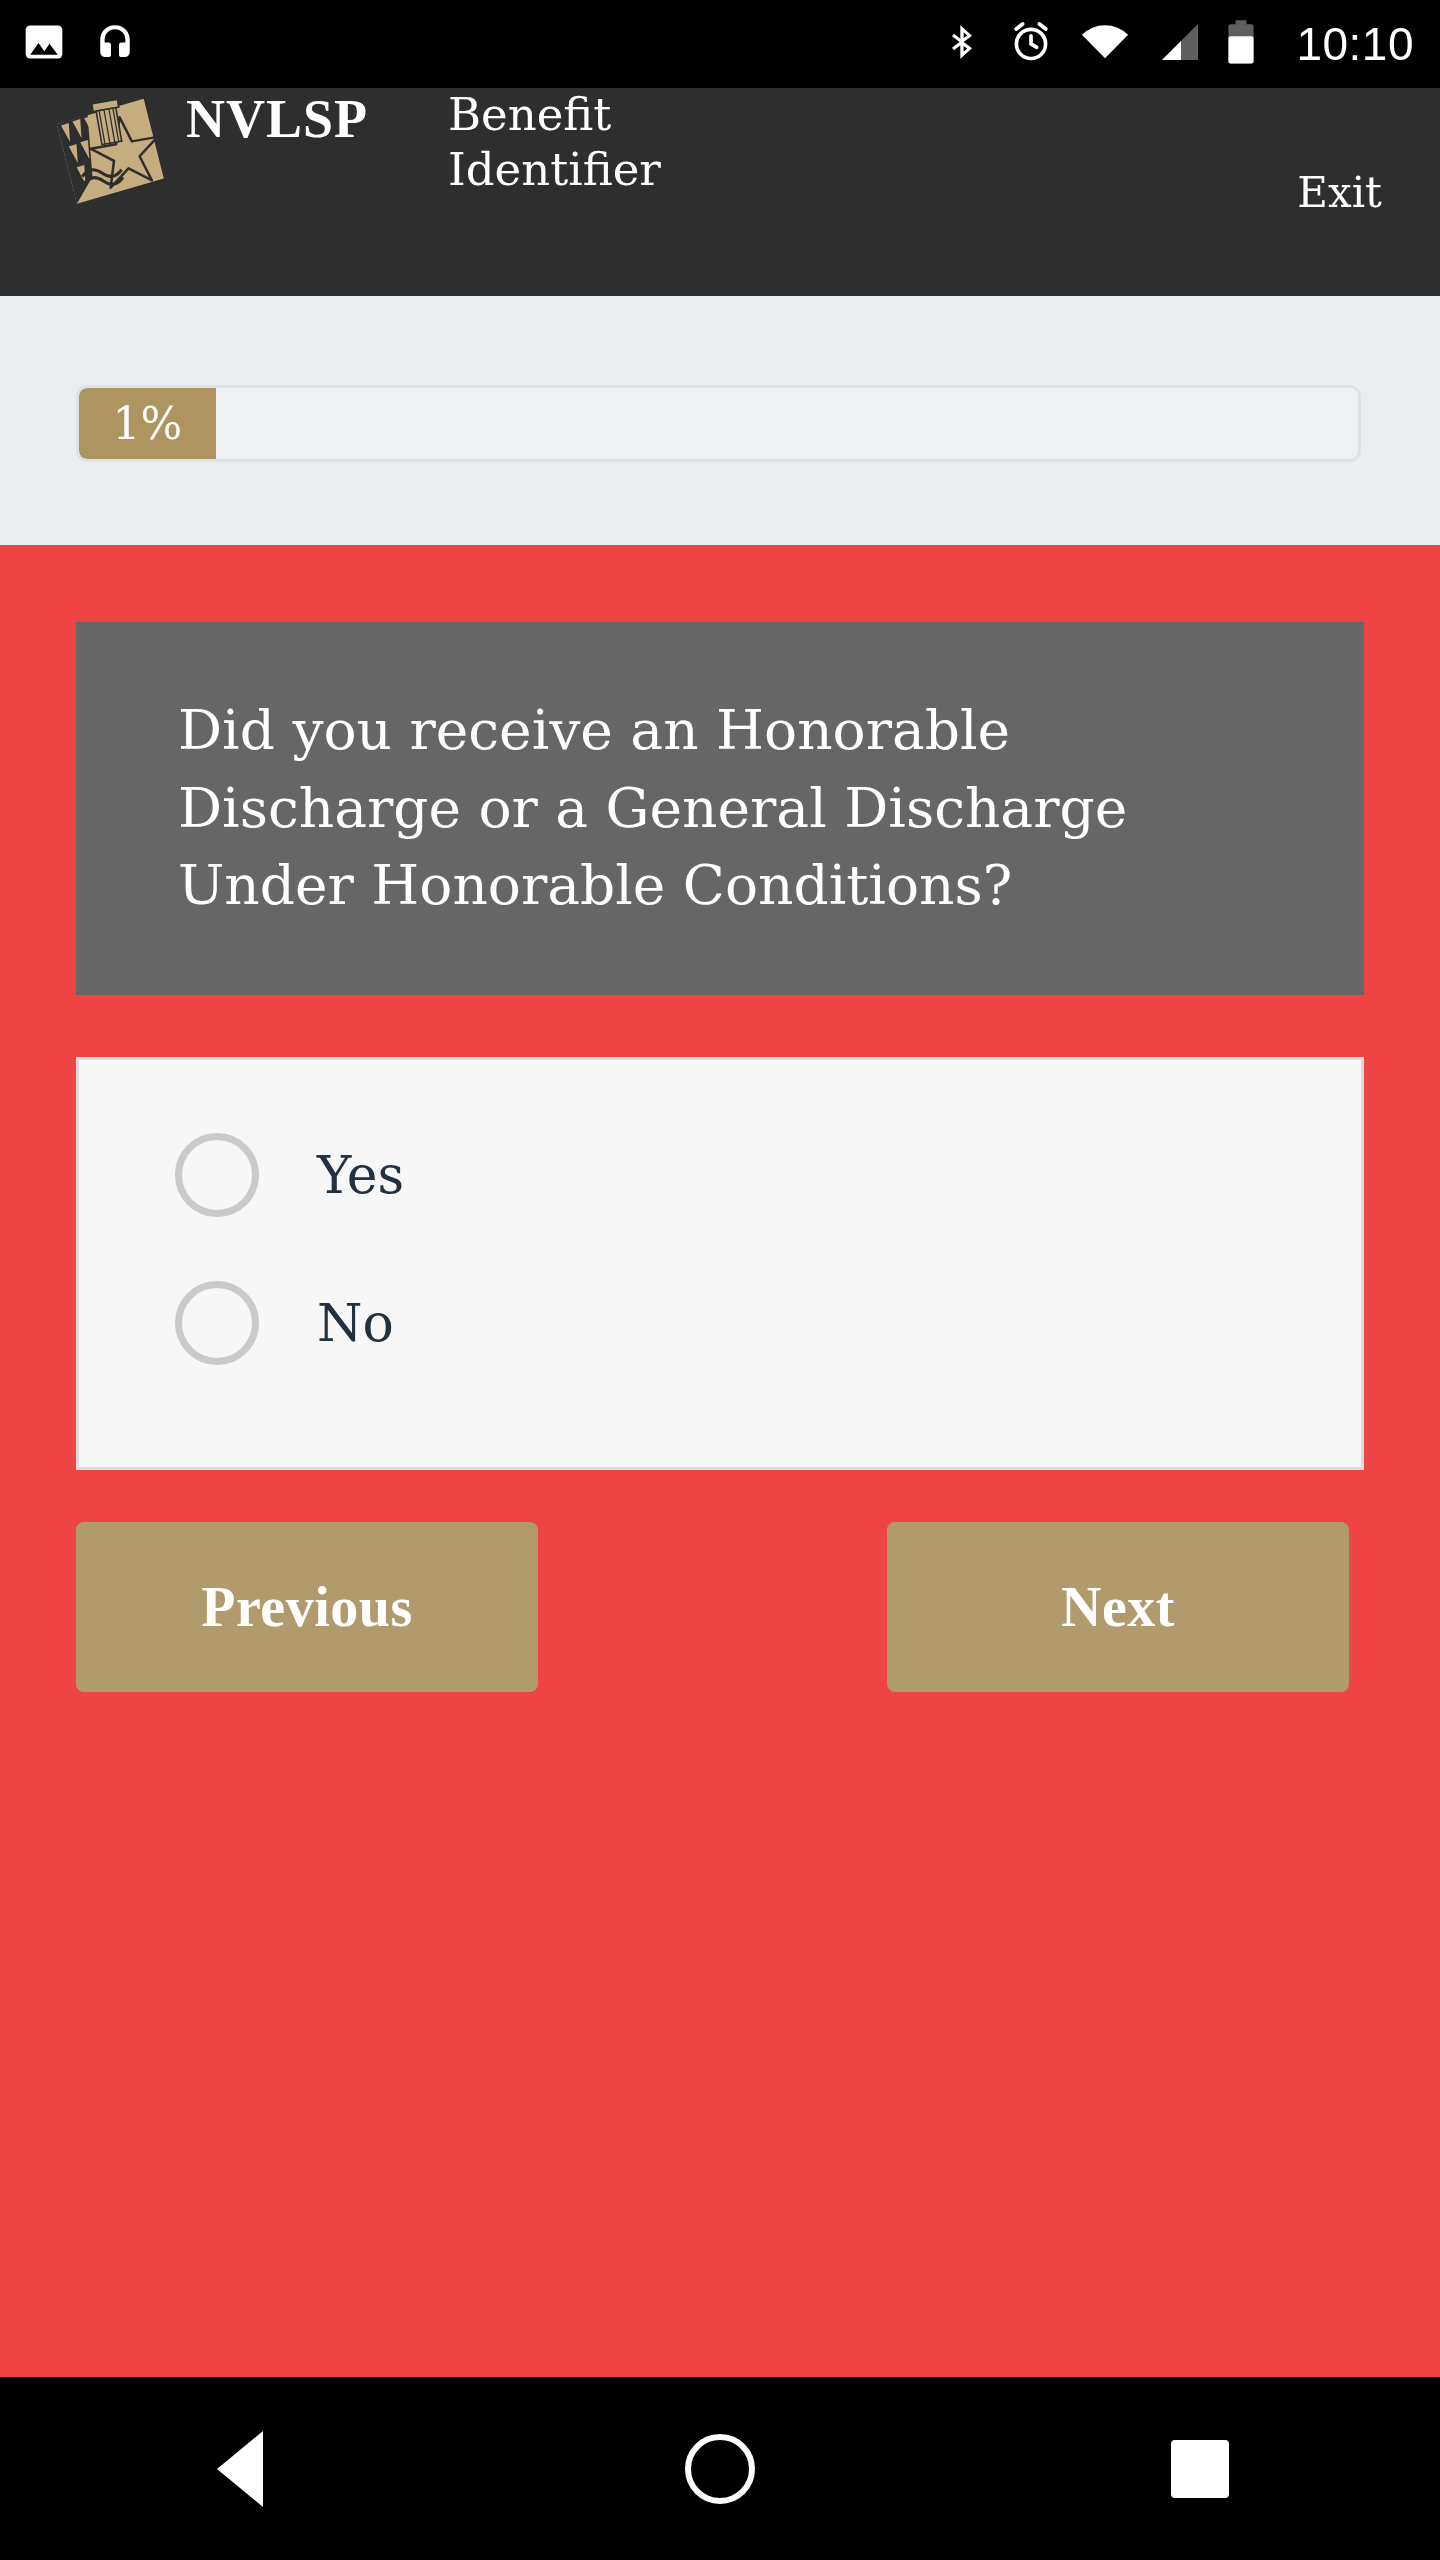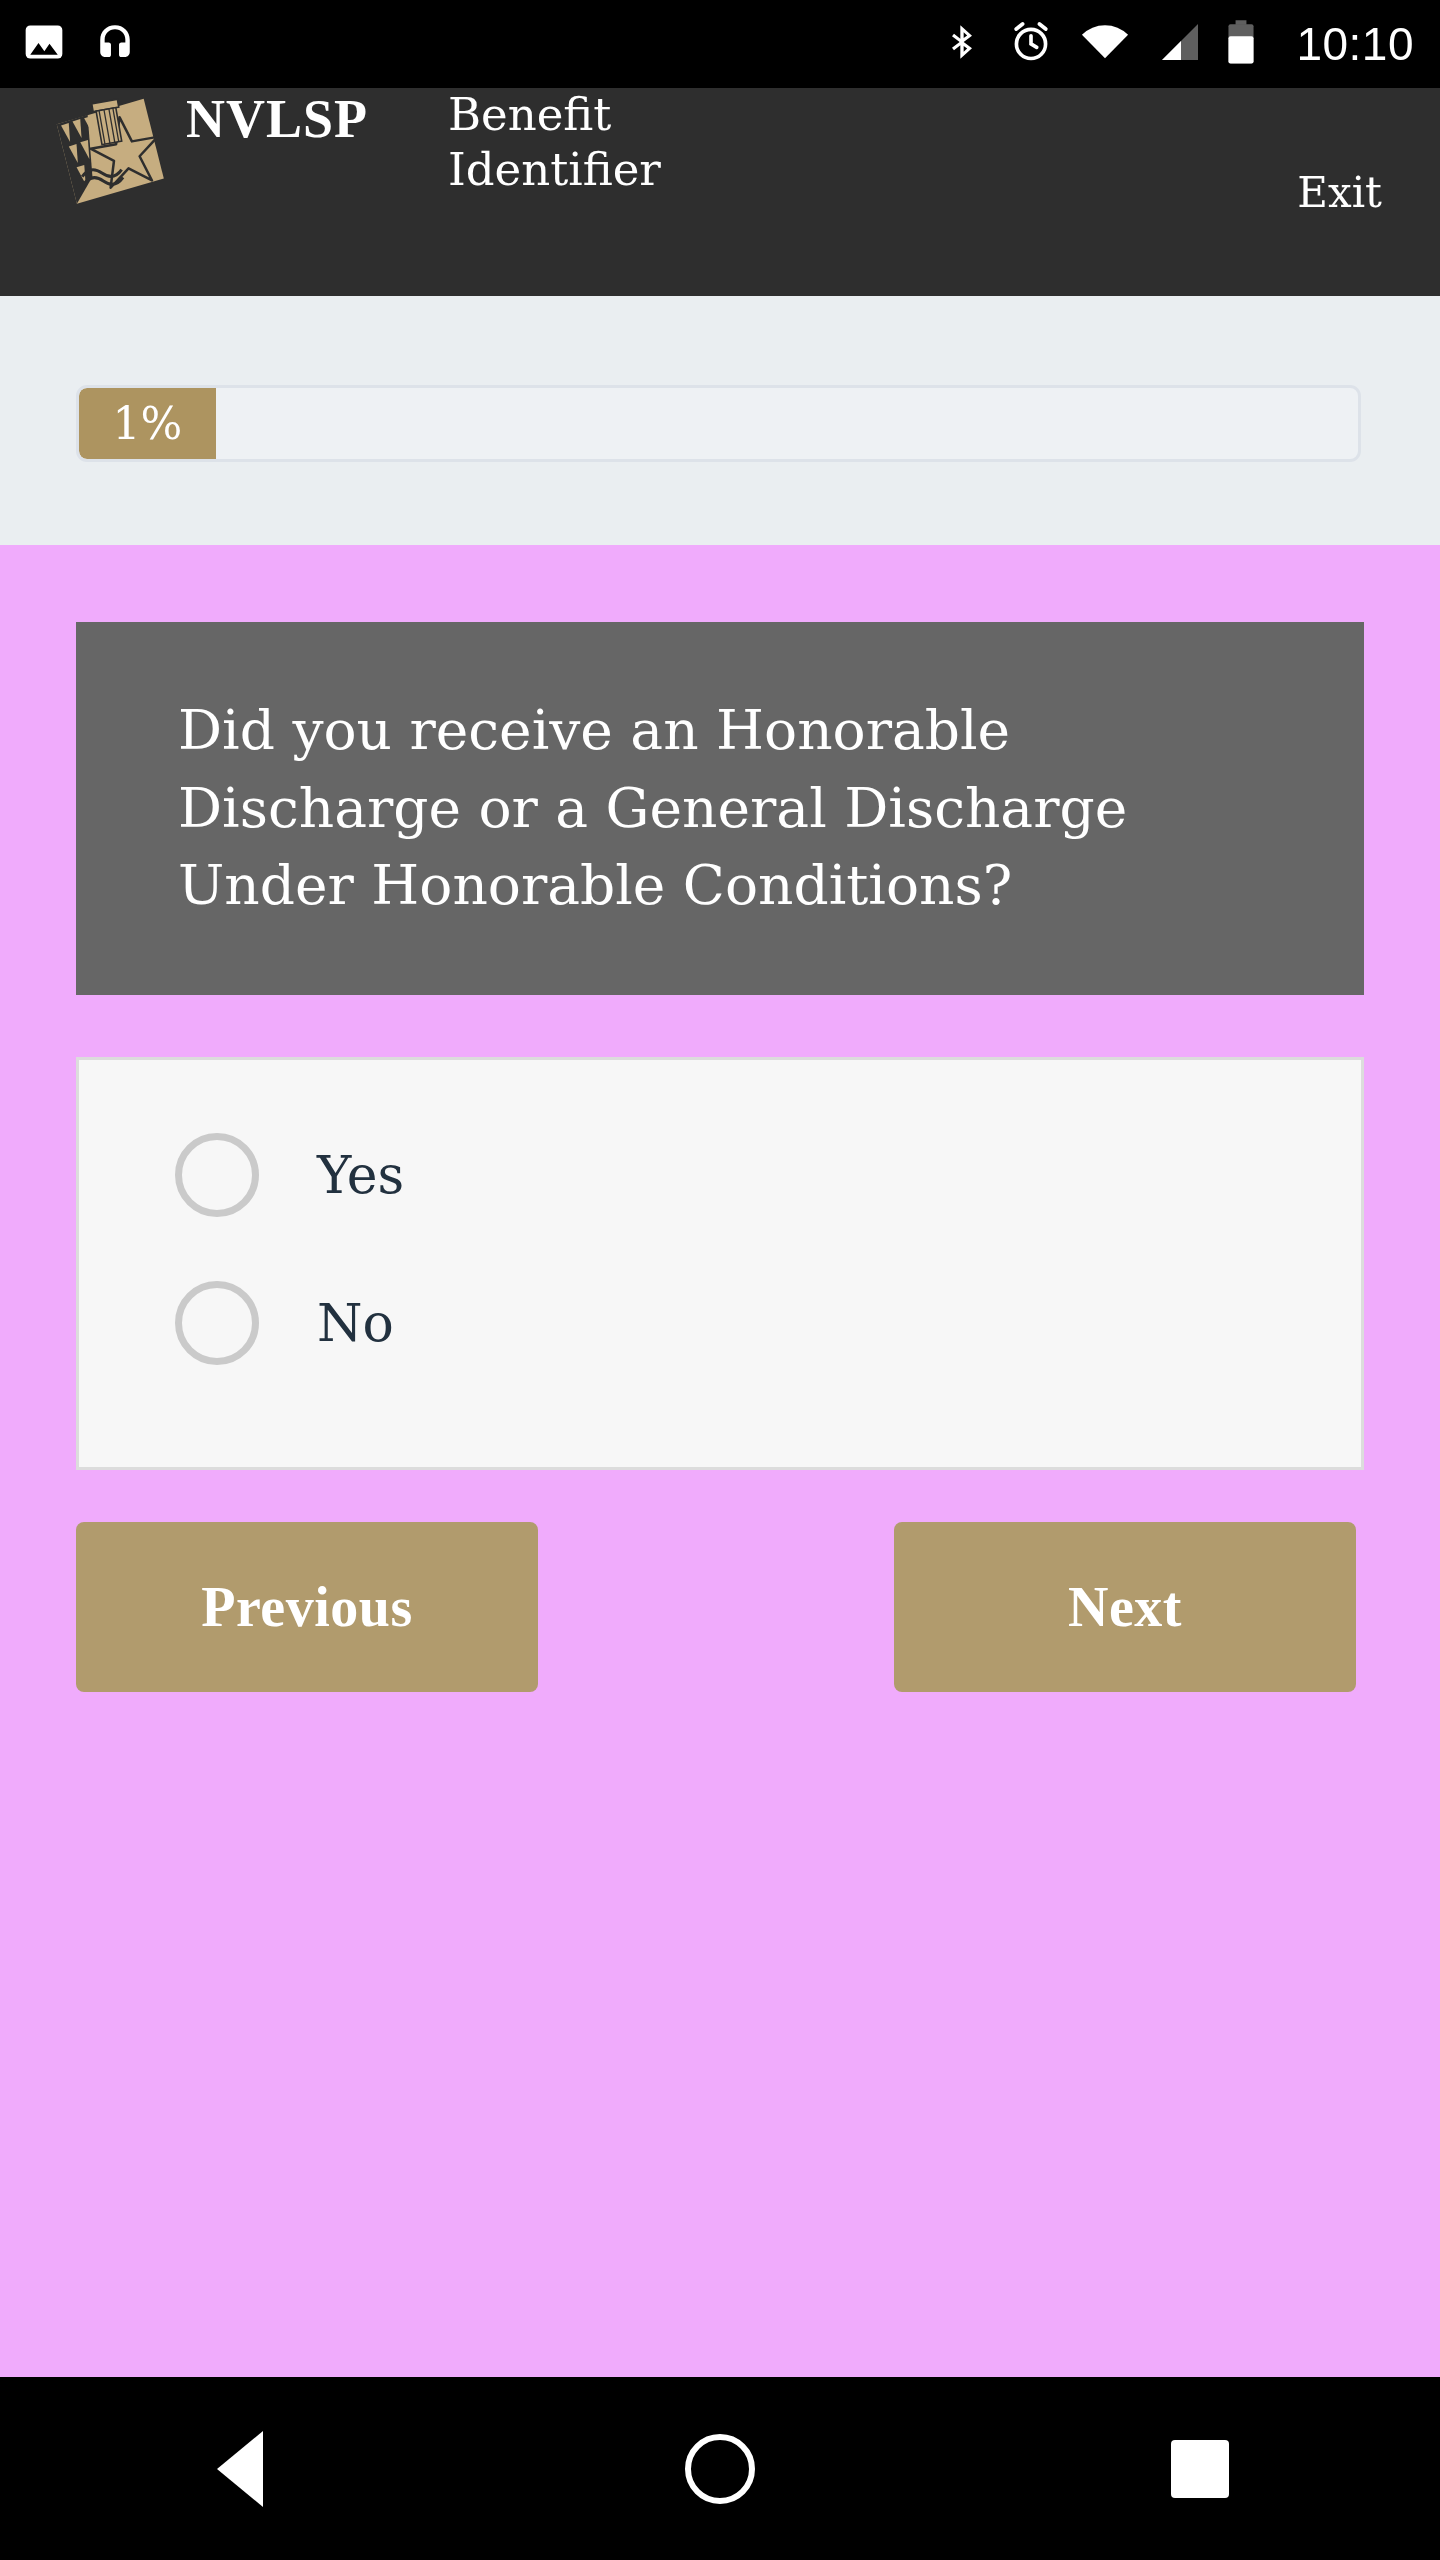--- a/index.html
+++ b/index.html
@@ -2,21 +2,21 @@
 <html><head>
 <meta charset="utf-8">
 <style>
   * { margin:0; padding:0; box-sizing:border-box; }
   html, body {
     width:1440px; height:2560px;
     background:#f4f4f4;
     font-family:"Liberation Sans", sans-serif;
     overflow:hidden;
   }
-  #screen { position:relative; width:1440px; height:2560px; background:#f0abfc;text-decoration:underline; }
+  #screen { position:relative; width:1440px; height:2560px; background:#ef4444;text-decoration:underline; }
 
   
   .statusbar {
     position:absolute; top:0; left:0; width:1440px; height:88px;
     background:#000; display:flex; align-items:center;
     padding:0 26px 0 22px;
   }
   .sb-left { display:flex; align-items:center; gap:26px; }
   .sb-right { margin-left:auto; display:flex; align-items:center; gap:26px; }
   .sb-icon { display:block; }
@@ -110,21 +110,21 @@
     width:1288px; height:170px;
   }
   .nav-btn {
     position:absolute; top:0; height:170px; width:462px;
     background:#b19b6d; border:none; border-radius:8px;
     color:#ffffff; font-family:"Liberation Serif", serif;
     font-size:56px; font-weight:700; cursor:pointer;
     letter-spacing:0.5px;
   }
   .btn-prev { left:0; }
-  .btn-next { right:8px; }
+  .btn-next { right:15px; }
 
   
   .navbar {
     position:absolute; left:0; top:2377px;
     width:1440px; height:183px; background:#000;
     display:flex; align-items:center; justify-content:space-around;
   }
   .nav-item {
     width:160px; height:183px; display:flex;
     align-items:center; justify-content:center; cursor:pointer;

